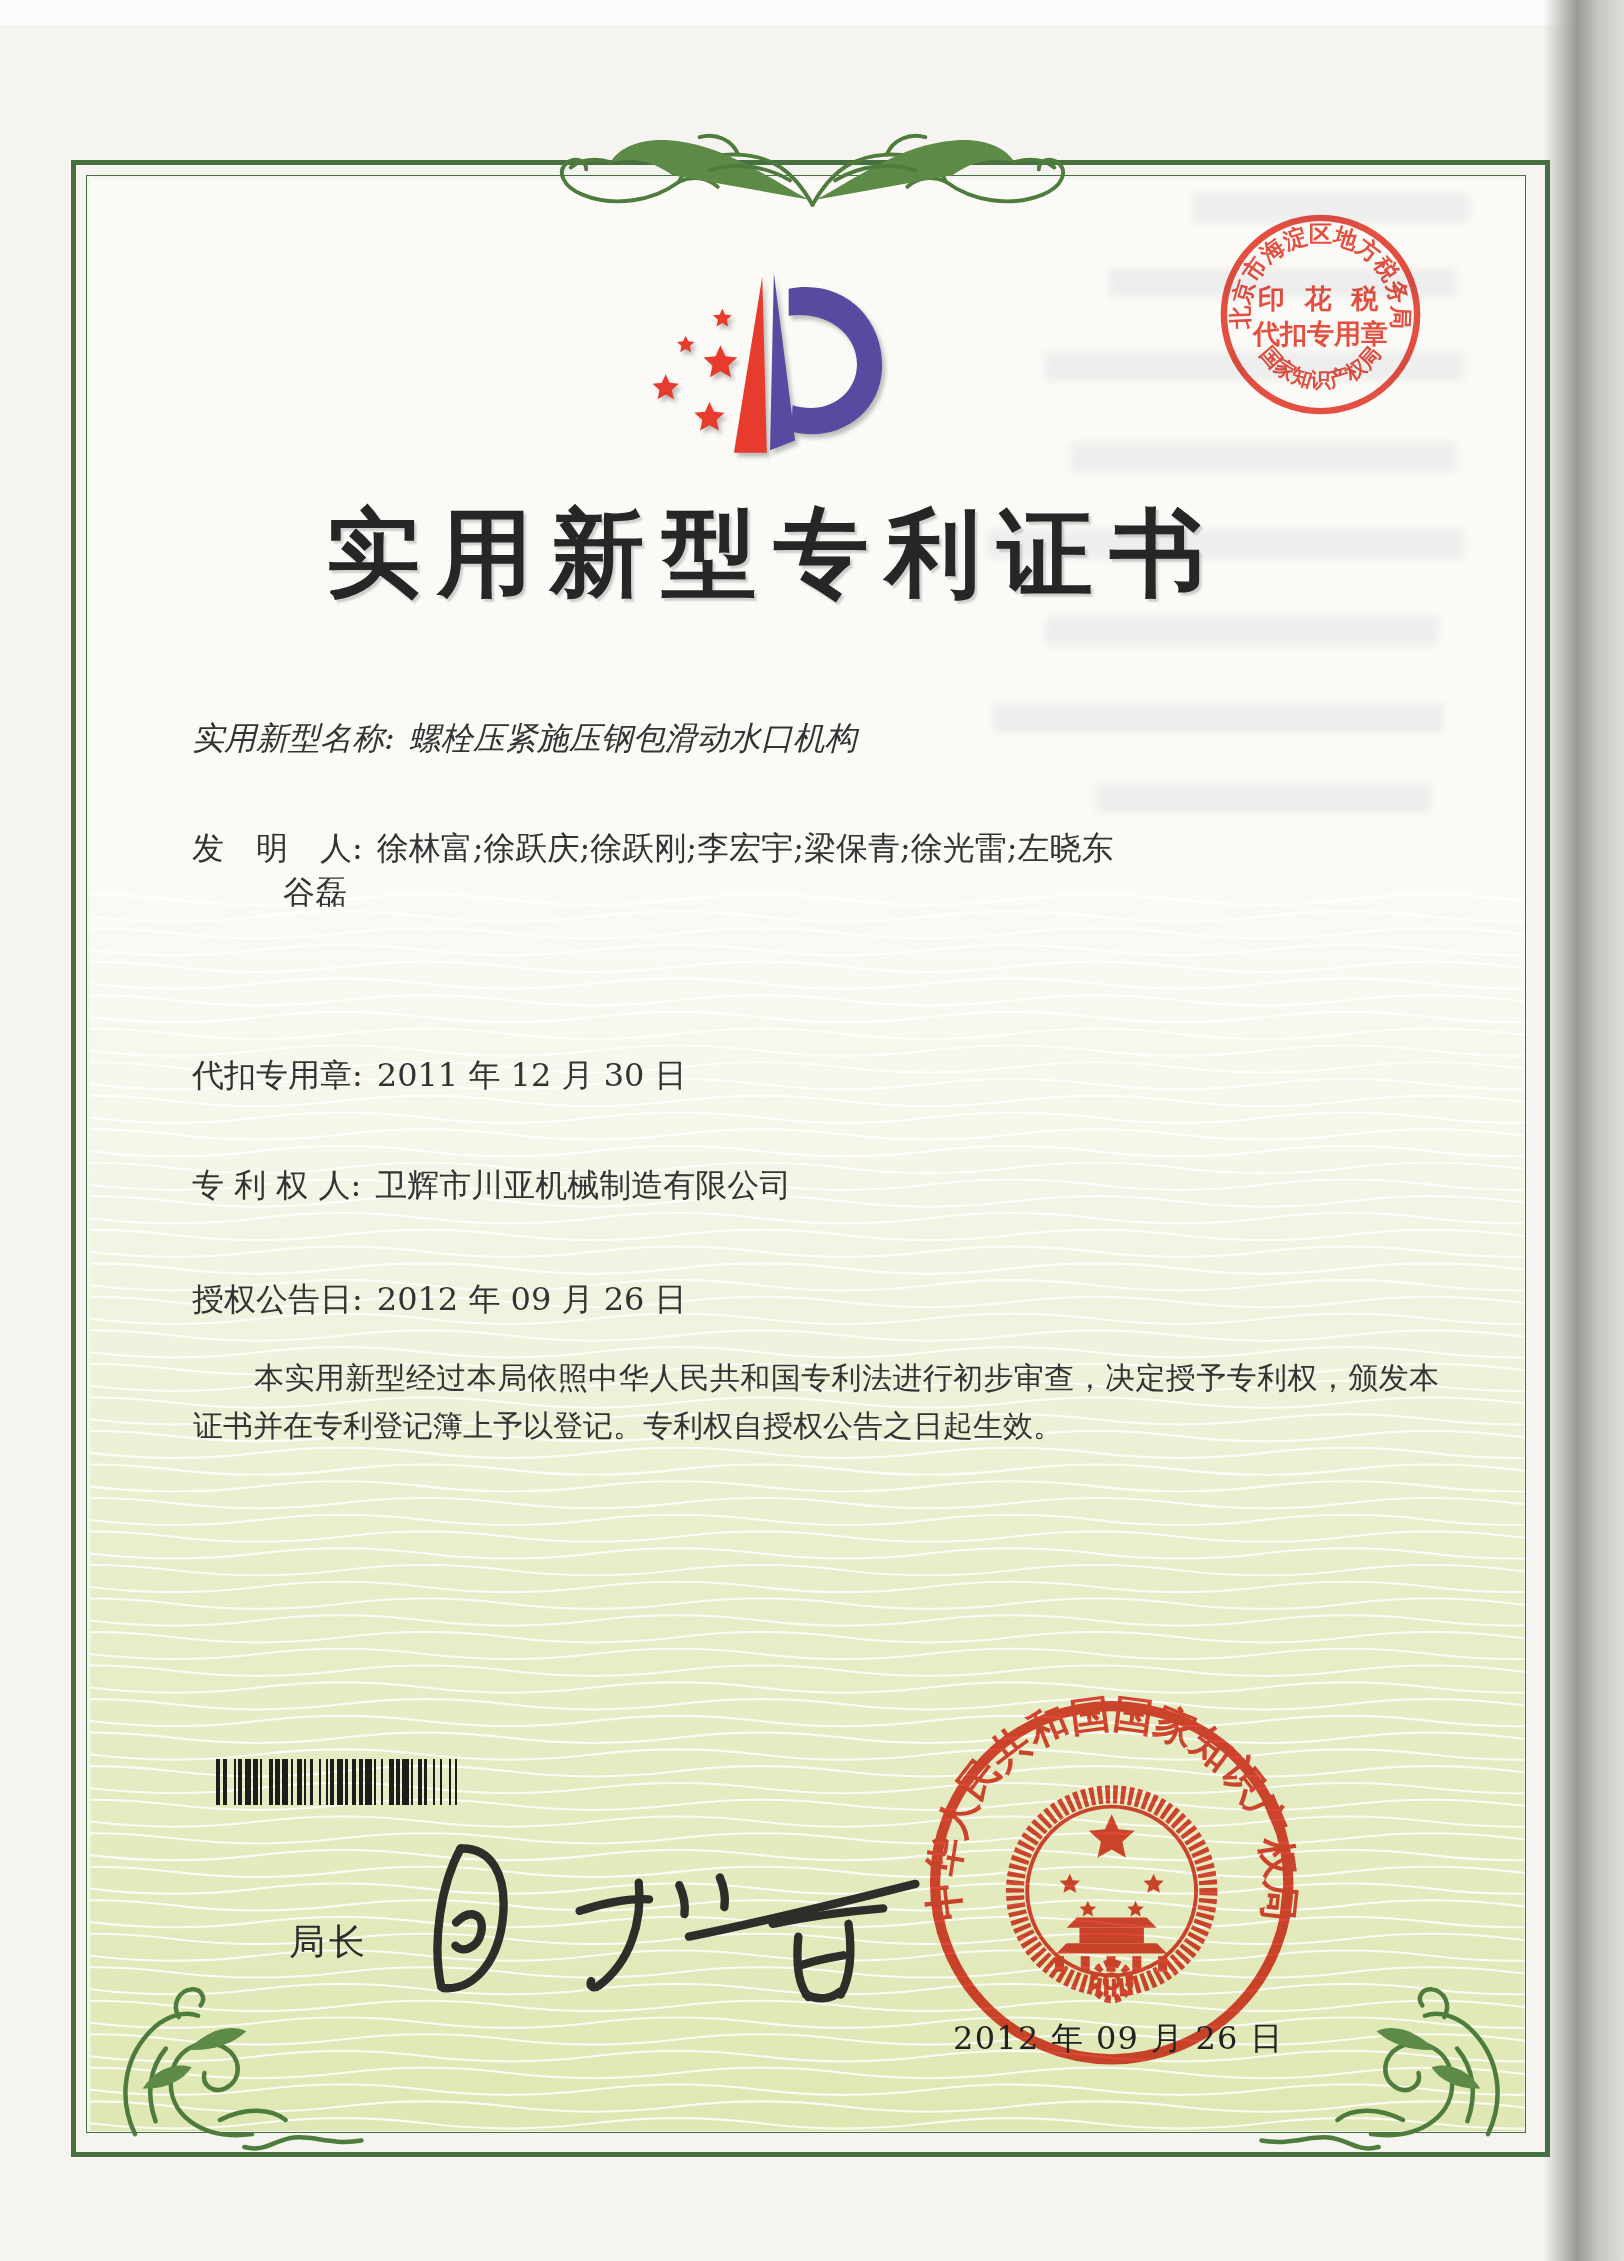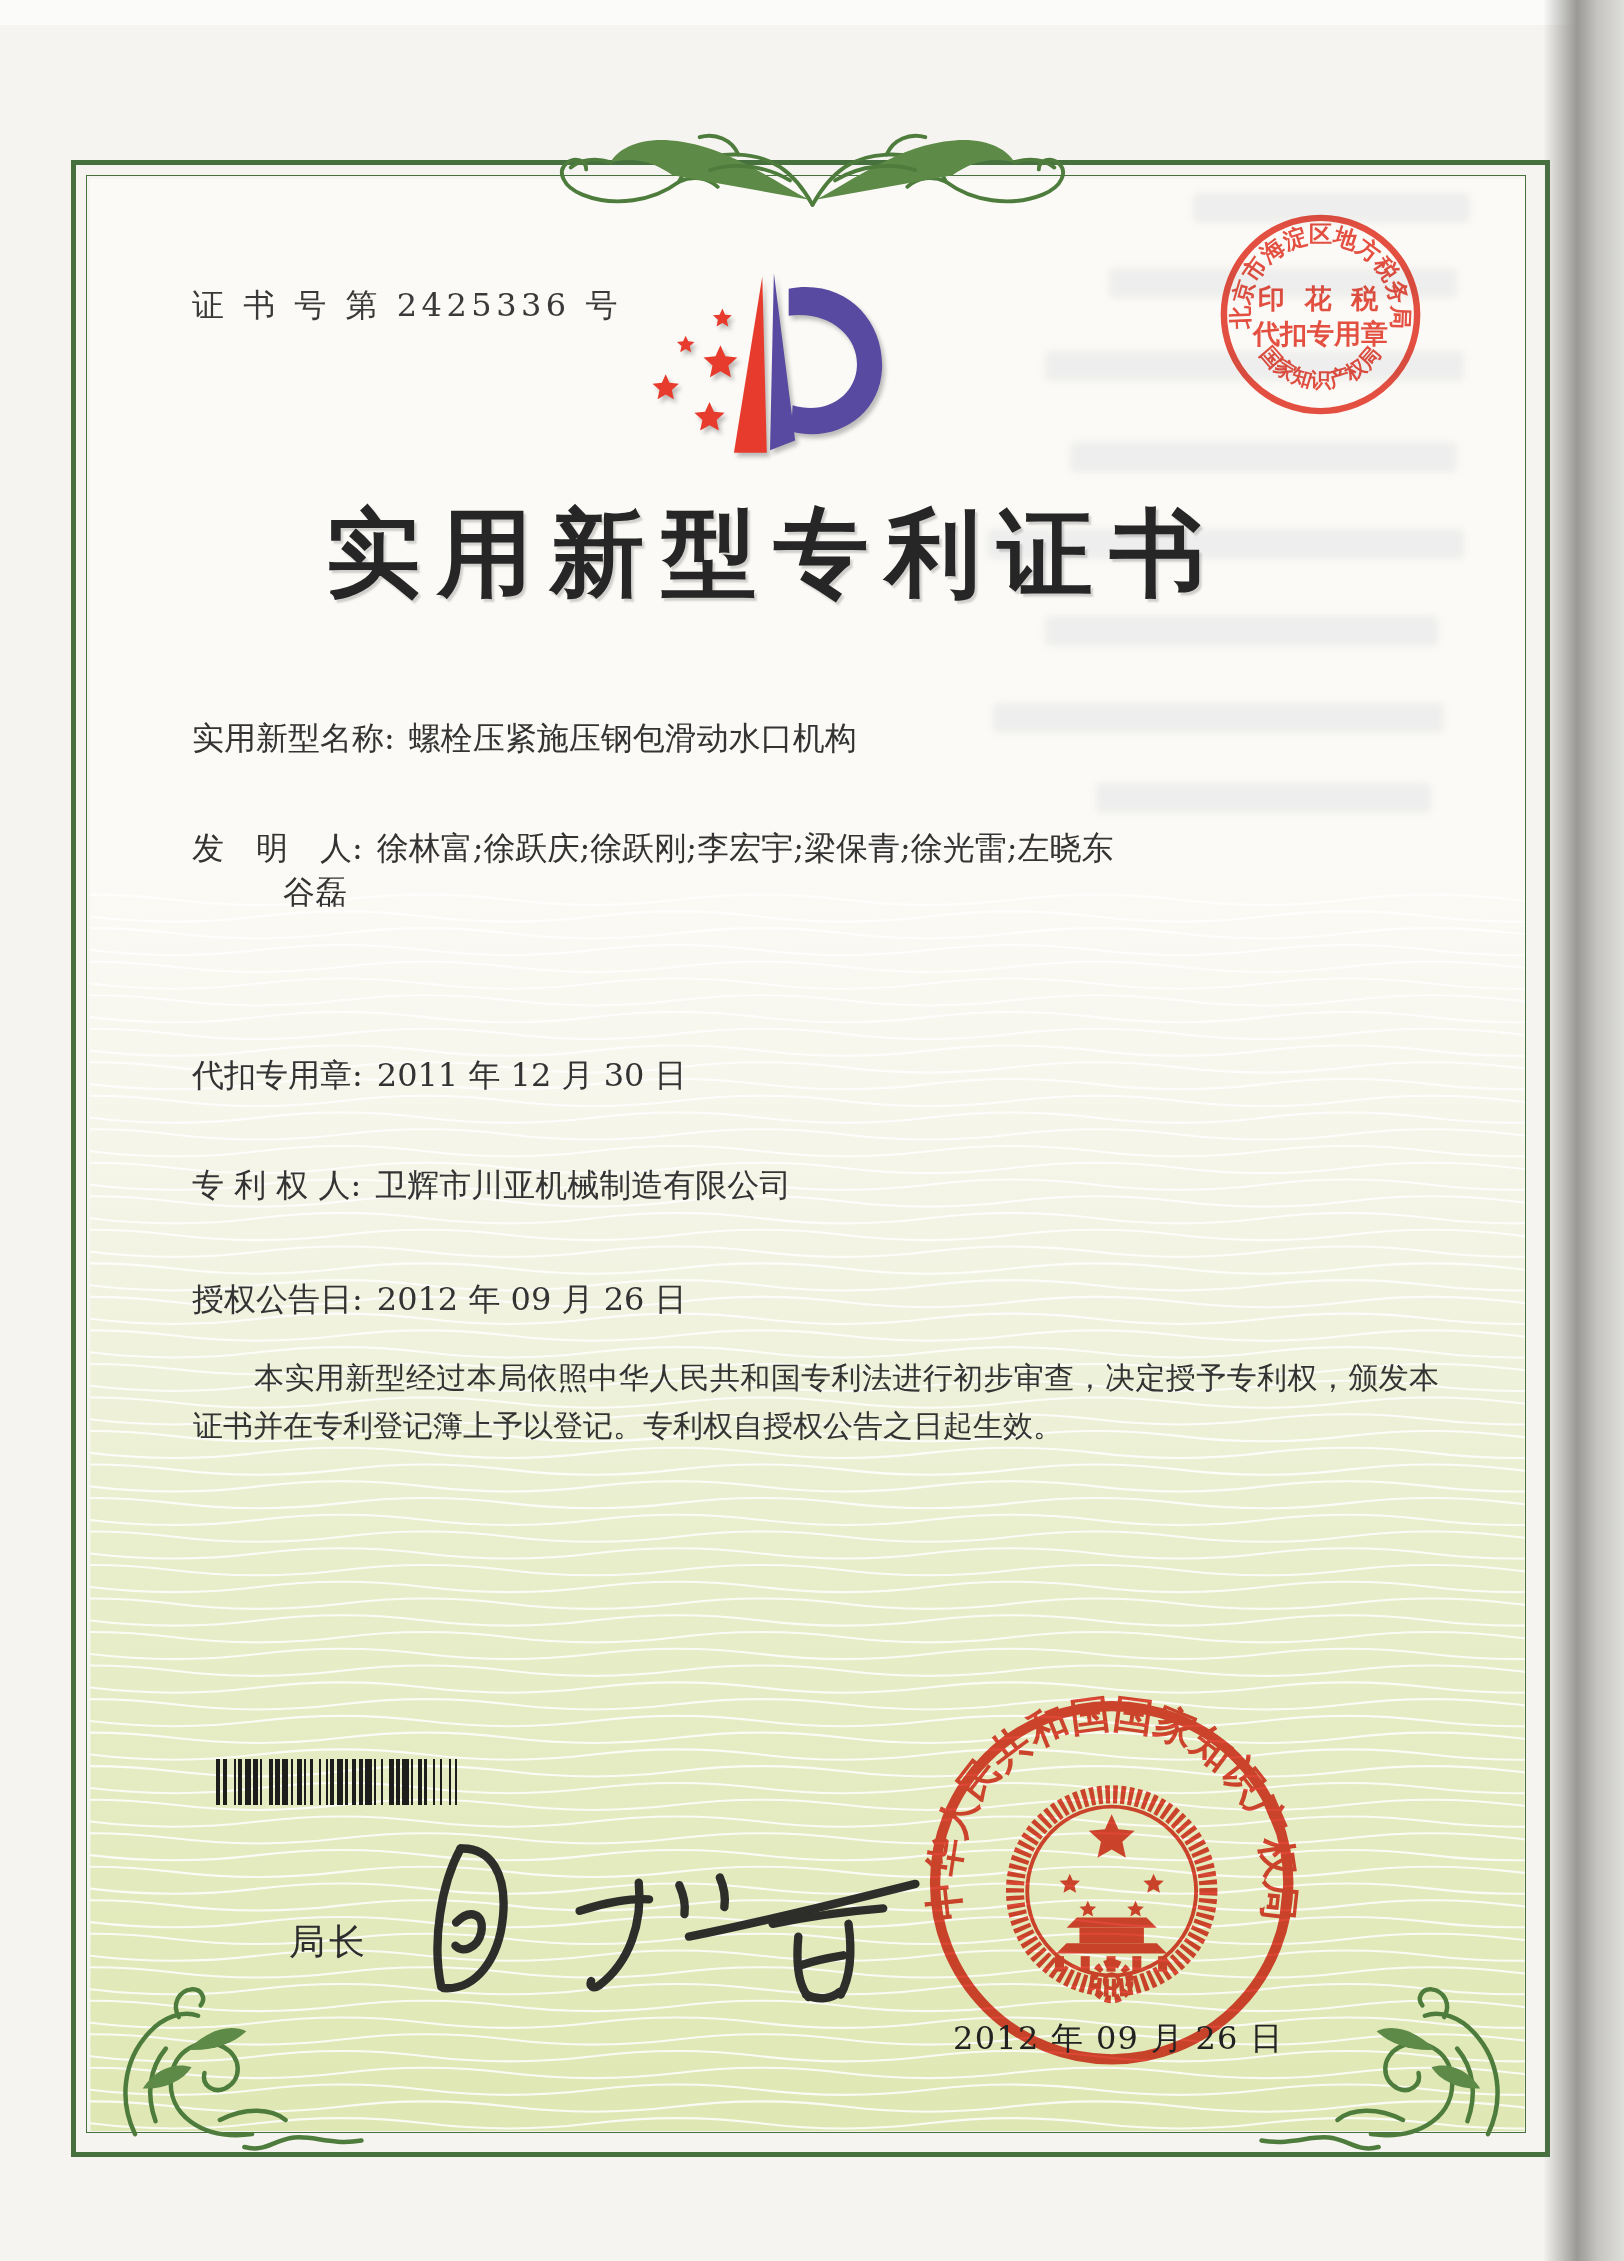--- a/index.html
+++ b/index.html
@@ -180,21 +180,20 @@
       <path d="M 300 252 C 220 262 168 220 174 164 C 179 122 220 99 256 117 C 284 132 285 168 258 181 C 240 189 221 176 226 157"></path>
       <path d="M 118 252 C 93 200 99 138 140 94 C 161 71 191 59 216 68"></path>
       <path d="M 150 232 C 135 190 140 150 166 119"></path>
       <path d="M 186 70 C 175 50 186 29 206 27 C 221 26 229 40 220 52"></path>
       <path d="M 200 121 C 230 90 266 80 291 92 C 271 111 240 123 200 121 Z" fill="#5d8a46" stroke="none"></path>
       <path d="M 130 181 C 150 150 181 140 206 148 C 191 171 160 183 130 181 Z" fill="#5d8a46" stroke="none"></path>
       <path d="M 250 230 C 290 210 330 212 352 230"></path>
     </g>
   </svg>
 
-  <div id="cert-no">证 书 号 第 2425336 号</div>
 
   <svg id="logo" width="264" height="219" viewBox="0 0 410 340">
     <g fill="#e73b2d">
       <path d="M 145 63 l 4.3 9.5 10.4 1 -7.8 7 2.2 10.2 -9.1-5.2 -9.1 5.2 2.2-10.2 -7.8-7 10.4-1 Z"></path>
       <path d="M 88 105 l 4 8.8 9.6 0.9 -7.2 6.5 2 9.4 -8.4-4.8 -8.4 4.8 2-9.4 -7.2-6.5 9.6-0.9 Z"></path>
       <path d="M 142 120 l 7.7 17 18.6 1.8 -14 12.5 4 18.3 -16.3-9.4 -16.3 9.4 4-18.3 -14-12.5 18.6-1.8 Z"></path>
       <path d="M 57 165 l 6 13.2 14.5 1.4 -10.9 9.8 3.1 14.2 -12.7-7.3 -12.7 7.3 3.1-14.2 -10.9-9.8 14.5-1.4 Z"></path>
       <path d="M 125 208 l 6.9 15.2 16.6 1.6 -12.5 11.2 3.6 16.4 -14.6-8.4 -14.6 8.4 3.6-16.4 -12.5-11.2 16.6-1.6 Z"></path>
       <polygon points="207,13 163,287 214,287"></polygon>
     </g>
@@ -217,21 +216,21 @@
       <text font-size="32" font-weight="bold" style="text-anchor:middle;">
         <textPath href="#taxBotArc" startOffset="50%">国家知识产权局</textPath>
       </text>
       <text x="170" y="160" font-size="42" font-weight="bold" text-anchor="middle" letter-spacing="8">印 花 税</text>
       <text x="170" y="215" font-size="42" font-weight="bold" text-anchor="middle">代扣专用章</text>
     </g>
   </svg>
 
   <div id="title">实用新型专利证书</div>
 
-  <div class="field" style="top:717px;">
+  <div class="field" style="top:717px;font-style:italic;">
     <span class="lbl">实用新型名称:</span><span class="val">螺栓压紧施压钢包滑动水口机构</span>
   </div>
   <div class="field" style="top:827px;">
     <span class="lbl">发　明　人:</span><span class="val">徐林富;徐跃庆;徐跃刚;李宏宇;梁保青;徐光雷;左晓东</span>
     <span class="val2">谷磊</span>
   </div>
   <div class="field" style="top:1054px;">
     <span class="lbl">代扣专用章:</span><span class="val">2011 年 12 月 30 日</span>
   </div>
   <div class="field" style="top:1164px;">

